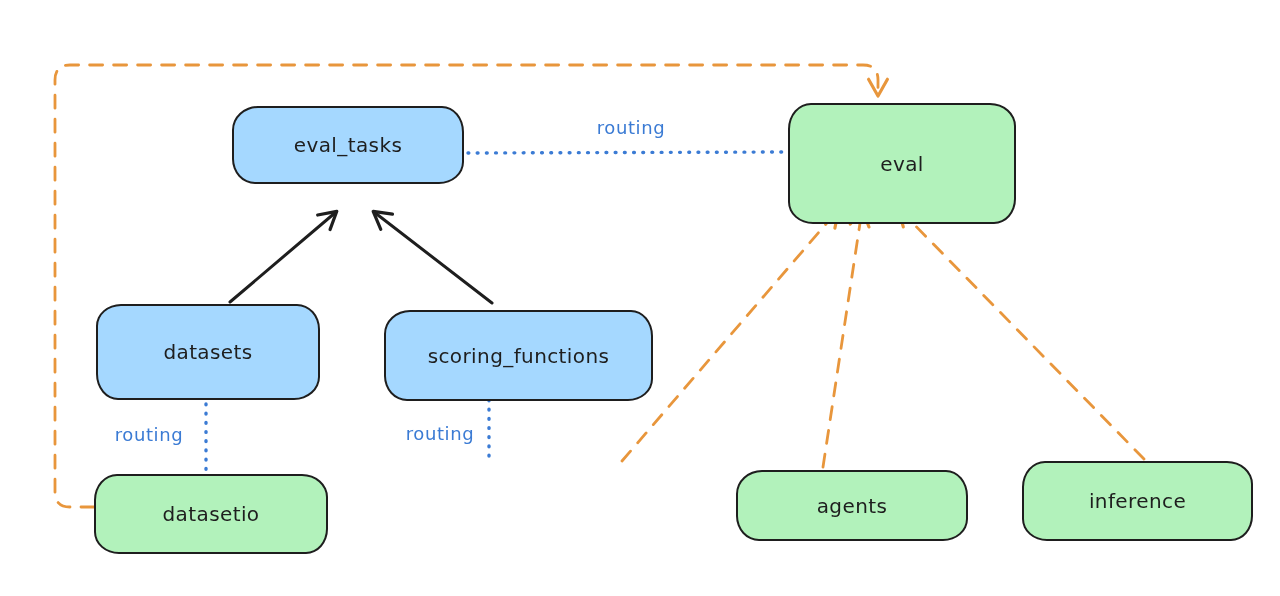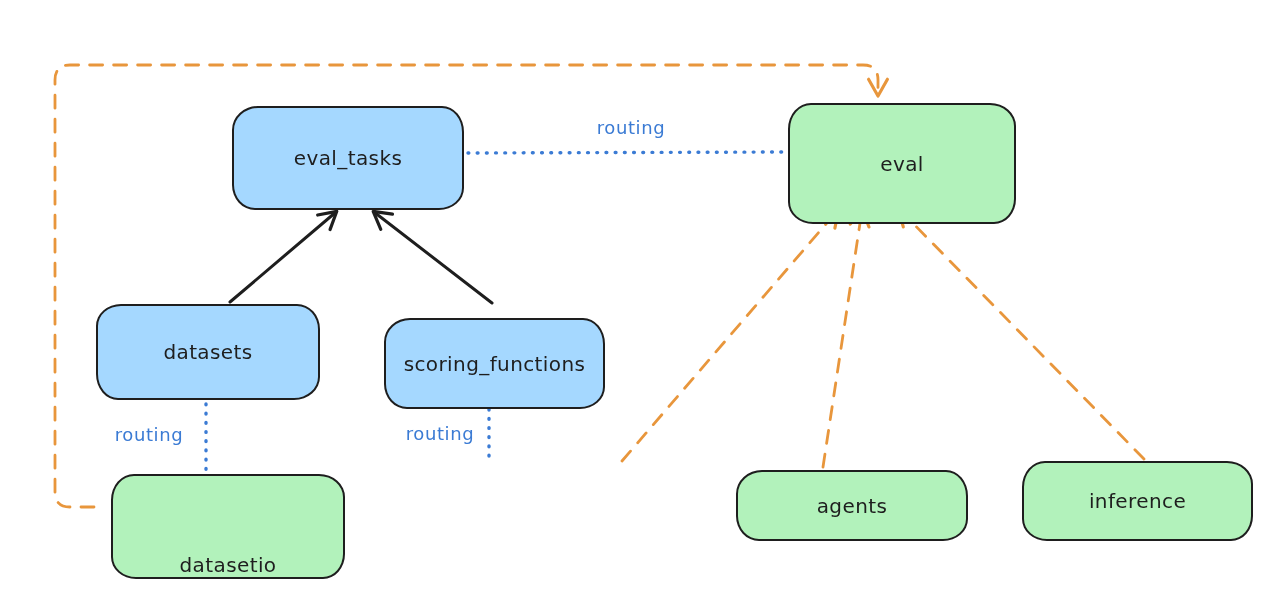--- a/index.html
+++ b/index.html
@@ -68,37 +68,37 @@
     <path class="edge-blue-dotted" d="M206 404 L206 471"></path>
     <path class="edge-blue-dotted" d="M489 400 L489 464"></path>
 
     <path class="edge-orange" marker-end="url(#mArrOrange)" d="M94 507 L70 507 Q55 507 55 492 L55 80 Q55 65 70 65 L863 65 Q878 65 878 80 L878 95"></path>
 
     <path class="edge-orange" marker-end="url(#mArrOrange)" d="M622 461 L838 210"></path>
     <path class="edge-orange" marker-end="url(#mArrOrange)" d="M823 467 L862 210"></path>
     <path class="edge-orange" marker-end="url(#mArrOrange)" d="M1144 459 L899 209"></path>
   </svg>
 
-  <div class="node blue r1" style="left:232px;top:106px;width:232px;height:104px;">
+  <div class="node blue r1" style="left:232px;top:106px;width:232px;height:78px;">
     <span>eval_tasks</span>
   </div>
 
   <div class="node green r2" style="left:788px;top:103px;width:228px;height:121px;">
     <span>eval</span>
   </div>
 
   <div class="node blue r3" style="left:96px;top:304px;width:224px;height:96px;">
     <span>datasets</span>
   </div>
 
-  <div class="node blue r1" style="left:384px;top:318px;width:221px;height:91px;">
+  <div class="node blue r1" style="left:384px;top:310px;width:269px;height:91px;">
     <span>scoring_functions</span>
   </div>
 
-  <div class="node green r2" style="left:111px;top:474px;width:234px;height:105px;align-items:flex-end;">
+  <div class="node green r2" style="left:94px;top:474px;width:234px;height:80px;">
     <span>datasetio</span>
   </div>
 
 
   <div class="node green r1" style="left:736px;top:470px;width:232px;height:71px;">
     <span>agents</span>
   </div>
 
   <div class="node green r2" style="left:1022px;top:461px;width:231px;height:80px;">
     <span>inference</span>

